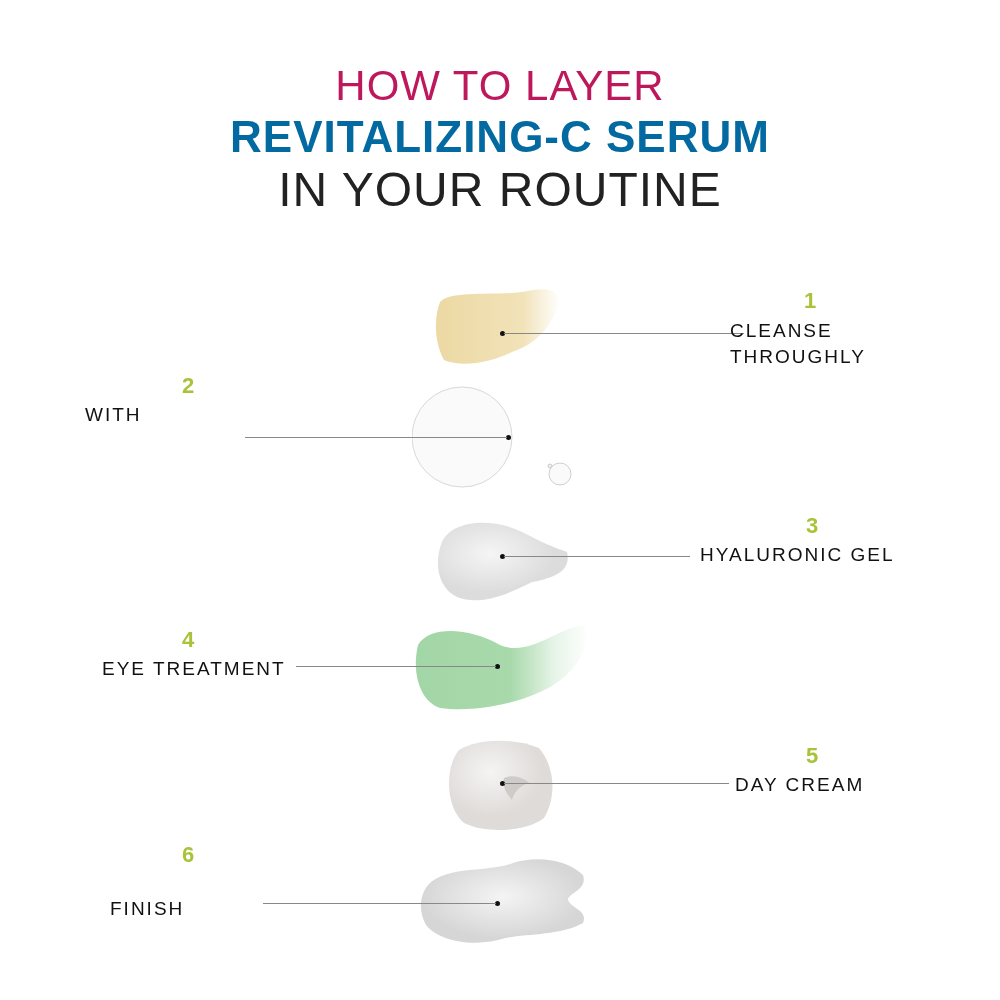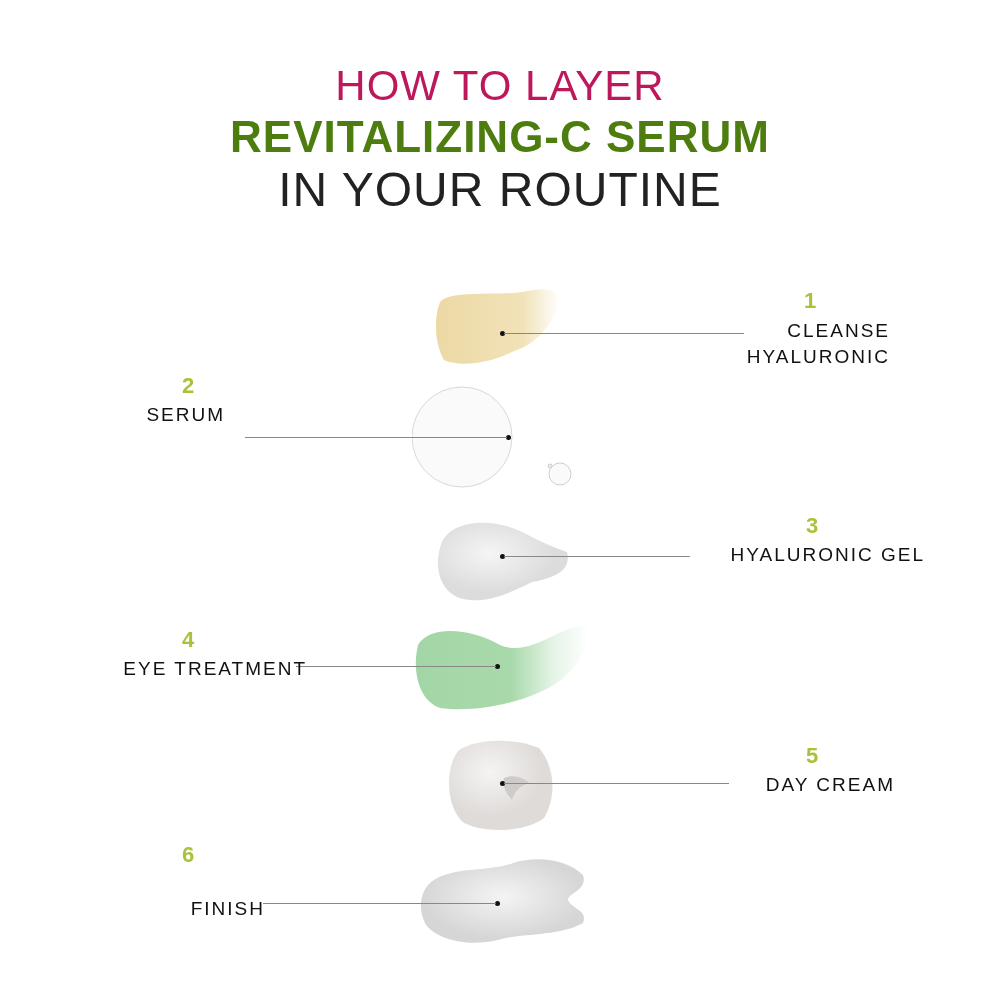--- a/index.html
+++ b/index.html
@@ -1,22 +1,22 @@
 <!DOCTYPE html>
 <html><head>
 <meta charset="utf-8">
 <style>
   html,body{margin:0;padding:0;background:#ffffff;}
   body{width:1000px;height:1000px;position:relative;overflow:hidden;font-family:"Liberation Sans","DejaVu Sans",sans-serif;color:#111;}
   .title{position:absolute;left:0;width:1000px;text-align:center;letter-spacing:1px;}
   .t1{top:62px;font-size:42px;font-weight:300;color:#be185d;}
-  .t2{top:112px;font-size:44px;font-weight:700;color:#4d7c0f;}
+  .t2{top:112px;font-size:44px;font-weight:700;color:#0369a1;}
   .t3{top:162px;font-size:48px;font-weight:300;color:#222;}
   .num{position:absolute;font-size:22px;font-weight:700;color:#a8c23a;text-align:center;}
-  .lbl{position:absolute;font-size:19px;letter-spacing:2px;color:#111;text-align:right;line-height:26px;}
+  .lbl{position:absolute;font-size:19px;letter-spacing:2px;color:#111;text-align:left;line-height:26px;}
   .line{position:absolute;height:1px;background:#888;}
   .dot{position:absolute;width:5px;height:5px;border-radius:50%;background:#111;}
   .blob{position:absolute;}
 </style>
 </head>
 <body>
 
 <div class="title t1">HOW TO LAYER</div>
 <div class="title t2">REVITALIZING-C SERUM</div>
 <div class="title t3">IN YOUR ROUTINE</div>
@@ -29,33 +29,33 @@
         <stop offset="1" stop-color="#ffffff"></stop>
       </linearGradient>
     </defs>
   <path d="M8,20 C20,8 60,14 90,10 C110,6 125,4 128,20 C120,40 110,60 80,70 C60,80 30,86 12,78 C2,60 2,35 8,20Z" fill="url(#g1)"></path>
 </svg>
 <div class="dot" style="left:500px;top:331px"></div>
 <div class="line" style="left:504px;top:333px;width:240px"></div>
 <div class="num" style="left:780px;top:288px;width:60px">1</div>
 <div class="lbl" style="left:730px;top:318px;width:160px">
   <div>CLEANSE</div>
-  <div>HYALURONIC</div>
+  <div>THROUGHLY</div>
 </div>
 
 <svg class="blob" style="left:412px;top:386px" width="180" height="110" viewBox="0 0 180 110">
   <circle cx="50" cy="51" r="50" fill="#fafafa" stroke="#d8d8d8"></circle>
   <circle cx="148" cy="88" r="11" fill="#fafafa" stroke="#cfcfcf"></circle>
   <circle cx="138" cy="80" r="2" fill="#eee" stroke="#ccc"></circle>
 </svg>
 <div class="dot" style="left:506px;top:435px"></div>
 <div class="line" style="left:245px;top:437px;width:262px"></div>
 <div class="num" style="left:158px;top:373px;width:60px">2</div>
 <div class="lbl" style="left:85px;top:402px;width:210px">
-  <div style="margin-right:70px">SERUM</div>
+  <div style="margin-right:70px">WITH</div>
 </div>
 
 <svg class="blob" style="left:432px;top:512px" width="145" height="95" viewBox="0 0 145 95">
   <defs>
       <radialGradient id="g3" cx="0.4" cy="0.4">
         <stop offset="0" stop-color="#f5f5f5"></stop>
         <stop offset="1" stop-color="#dcdcdc"></stop>
       </radialGradient>
     </defs>
   <path d="M10,30 C20,8 60,5 90,20 C110,30 120,35 135,40 C140,60 120,66 100,70 C80,80 50,95 25,85 C5,75 2,50 10,30Z" fill="url(#g3)"></path>

